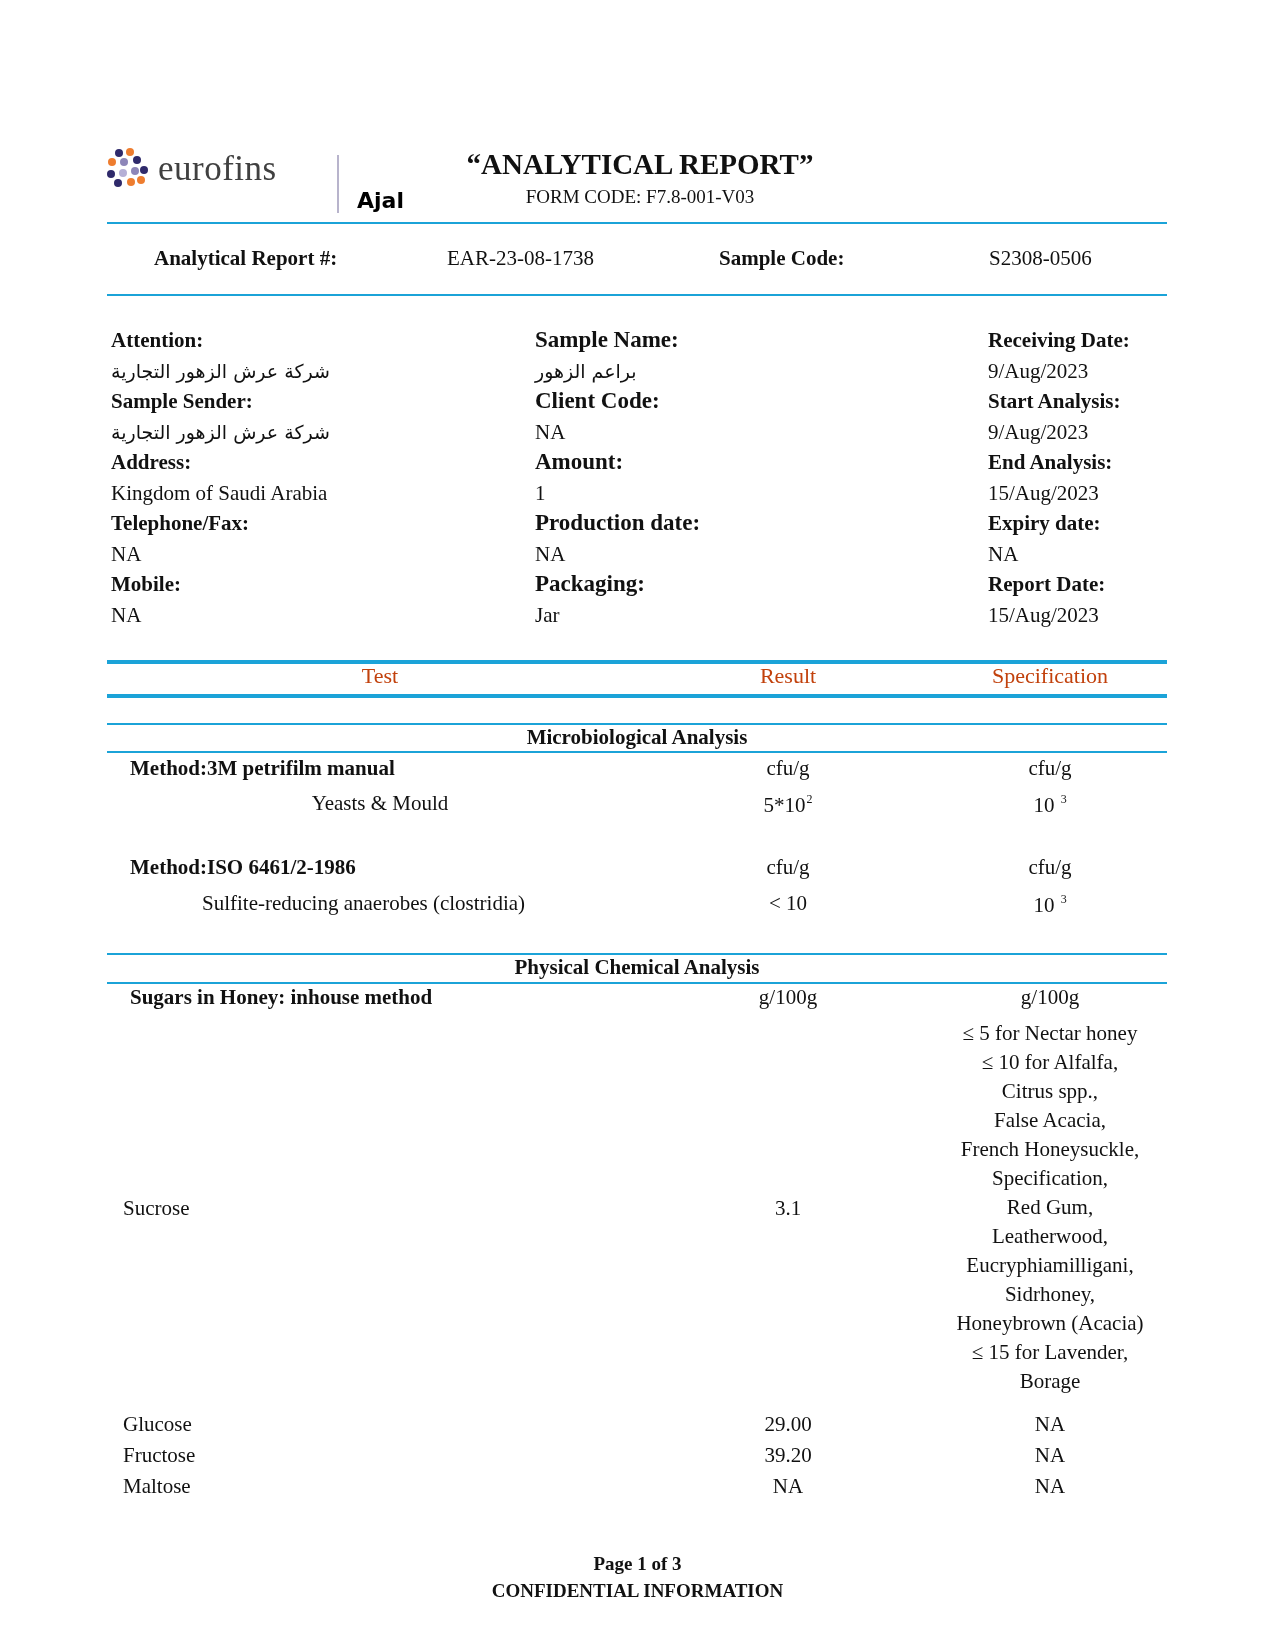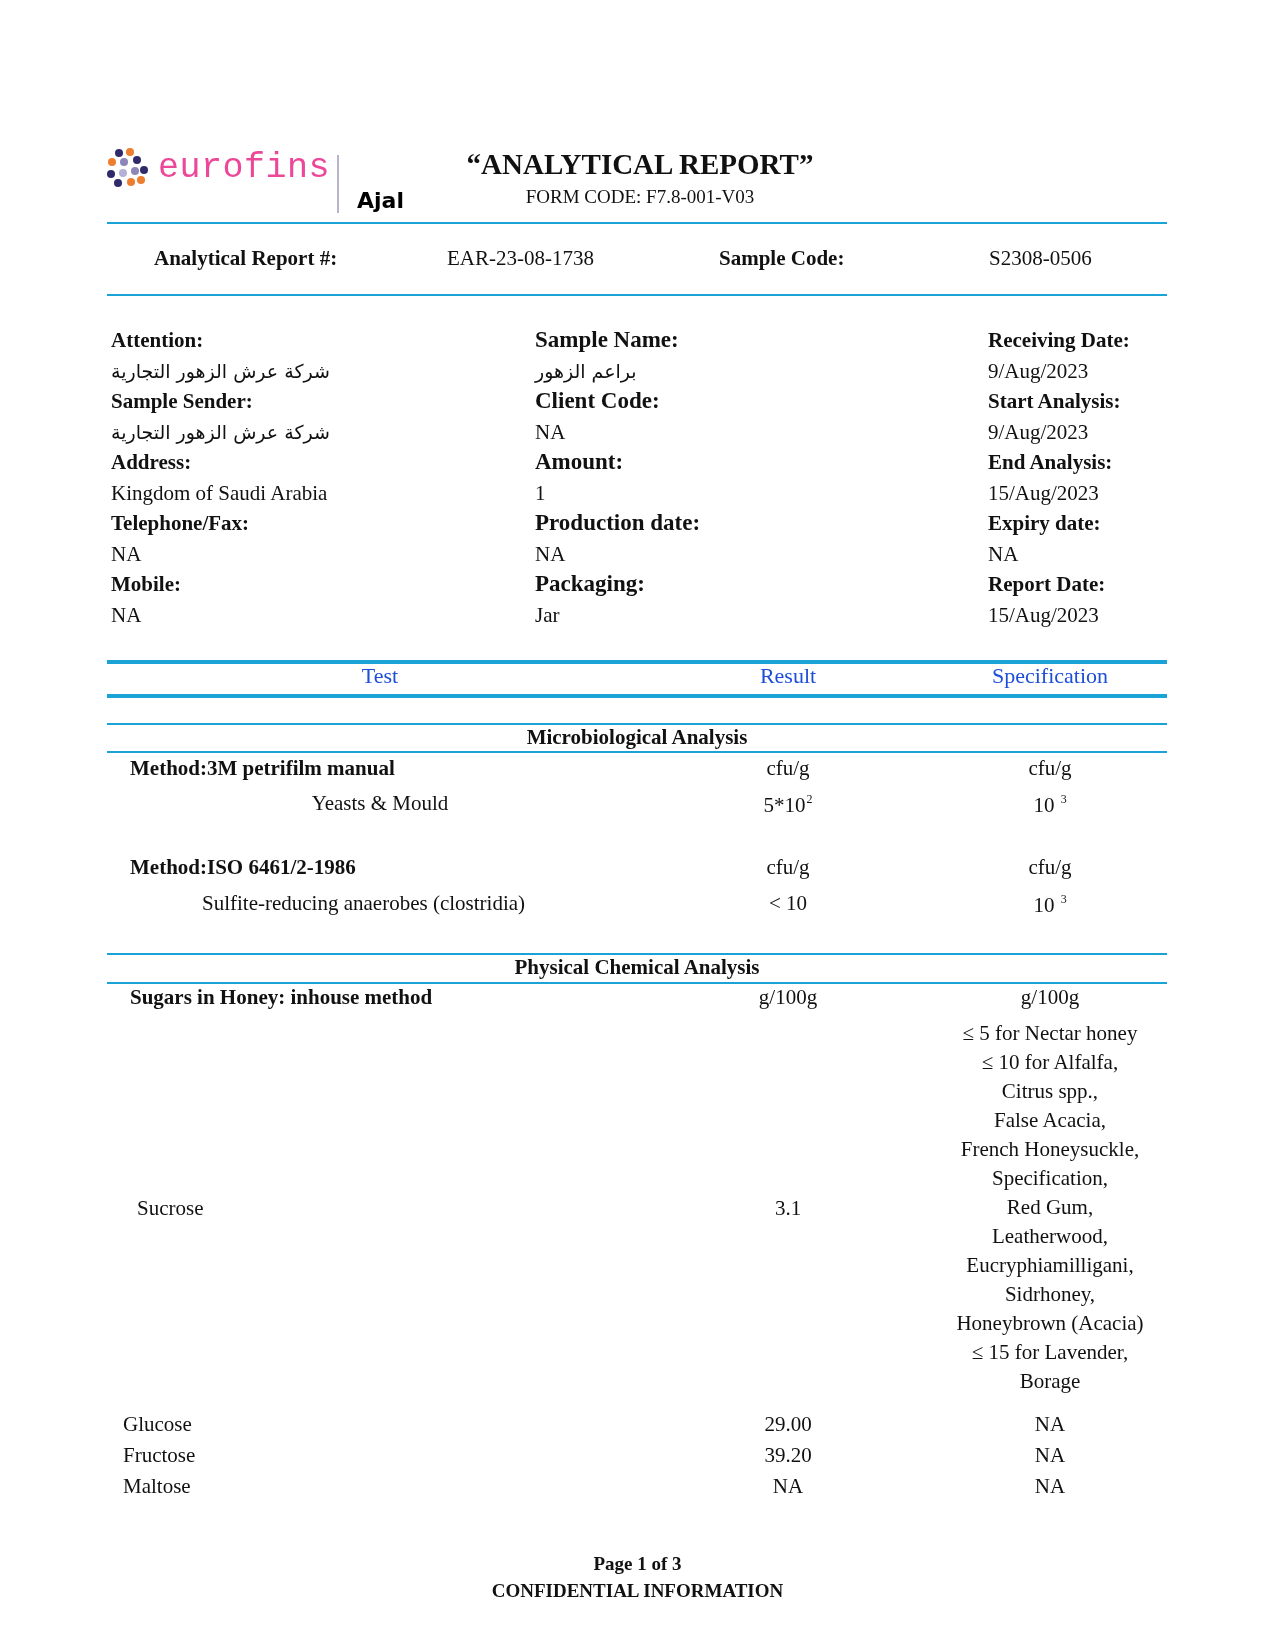--- a/index.html
+++ b/index.html
@@ -6,39 +6,39 @@
   body { width: 1275px; height: 1650px; position: relative; overflow: hidden;
          font-family: "Liberation Serif", "DejaVu Serif", serif; color: #111; }
   .abs { position: absolute; }
   .rule { position: absolute; left: 107px; width: 1060px; background: #1ba3d8; }
   .rule.thin { height: 2px; }
   .rule.thick { height: 4px; }
 
   
   #logo { left: 106px; top: 146px; height: 44px; display: flex; align-items: center; }
   #logo svg { display: block; }
-  #logo-word { font-family: Liberation Mono, monospace; font-size: 35px; color: #ec4899;
+  #logo-word { font-family: Liberation Serif, serif; font-size: 35px; color: #404040;
                margin-left: 8px; letter-spacing: 0.5px; line-height: 1; }
   #logo-divider { left: 337px; top: 155px; width: 2px; height: 58px; background: #b8b4cc; }
   #logo-sub { left: 357px; top: 188px; font-family: "DejaVu Sans", "Liberation Sans", sans-serif; font-size: 22px;
               font-weight: bold; color: #000000; }
 
   #title { left: 420px; width: 440px; top: 148px; text-align: center; font-size: 29px; font-weight: bold; }
   #form-code { left: 420px; width: 440px; top: 186px; text-align: center; font-size: 19px; font-weight: normal; }
 
   .idrow { top: 246px; font-size: 21px; }
   .b { font-weight: bold; }
 
   .info-col { position: absolute; top: 325px; }
   .info-col .lbl { font-size: 21px; font-weight: bold; height: 30.5px; line-height: 30px; white-space: nowrap; }
   .info-col .val { font-size: 21px; height: 30.5px; line-height: 30px; white-space: nowrap; }
   .info-col.mid .lbl { font-size: 23px; }
   .rtl { direction: rtl; text-align: left; unicode-bidi: plaintext; font-family: "DejaVu Sans", sans-serif; font-size: 19px !important; }
 
-  .th { position: absolute; top: 663px; font-size: 22px; color: #1d4ed8; text-align: center; }
+  .th { position: absolute; top: 663px; font-size: 22px; color: #c2410c; text-align: center; }
 
   .sec-title { position: absolute; left: 107px; width: 1060px; text-align: center; font-size: 21px; font-weight: bold; }
   .cell { position: absolute; font-size: 21px; white-space: nowrap; }
   .c-res { left: 688px; width: 200px; text-align: center; }
   .c-spec { left: 935px; width: 230px; text-align: center; }
   .method { left: 111px; font-weight: bold; margin-left: 19px; }
   sup { font-size: 12px; vertical-align: 9px; margin-left: 1px; }
 
   #spec-list { position: absolute; left: 925px; width: 250px; top: 1019px; text-align: center; font-size: 21px; }
   #spec-list div { height: 29px; line-height: 29px; white-space: nowrap; }
@@ -163,21 +163,21 @@
     <div>Specification,</div>
     <div>Red Gum,</div>
     <div>Leatherwood,</div>
     <div>Eucryphiamilligani,</div>
     <div>Sidrhoney,</div>
     <div>Honeybrown (Acacia)</div>
     <div>≤ 15 for Lavender,</div>
     <div>Borage</div>
   </div>
 
-<div class="cell" style="left:123px; top:1196px;margin-left:14px;">Sucrose</div>
+<div class="cell" style="left:123px; top:1196px;">Sucrose</div>
 <div class="cell c-res" style="top:1196px;">3.1</div>
 
 <div class="cell" style="left:123px; top:1412px;">Glucose</div>
 <div class="cell c-res" style="top:1412px;">29.00</div>
 <div class="cell c-spec" style="top:1412px;">NA</div>
 
 <div class="cell" style="left:123px; top:1443px;">Fructose</div>
 <div class="cell c-res" style="top:1443px;">39.20</div>
 <div class="cell c-spec" style="top:1443px;">NA</div>
 

